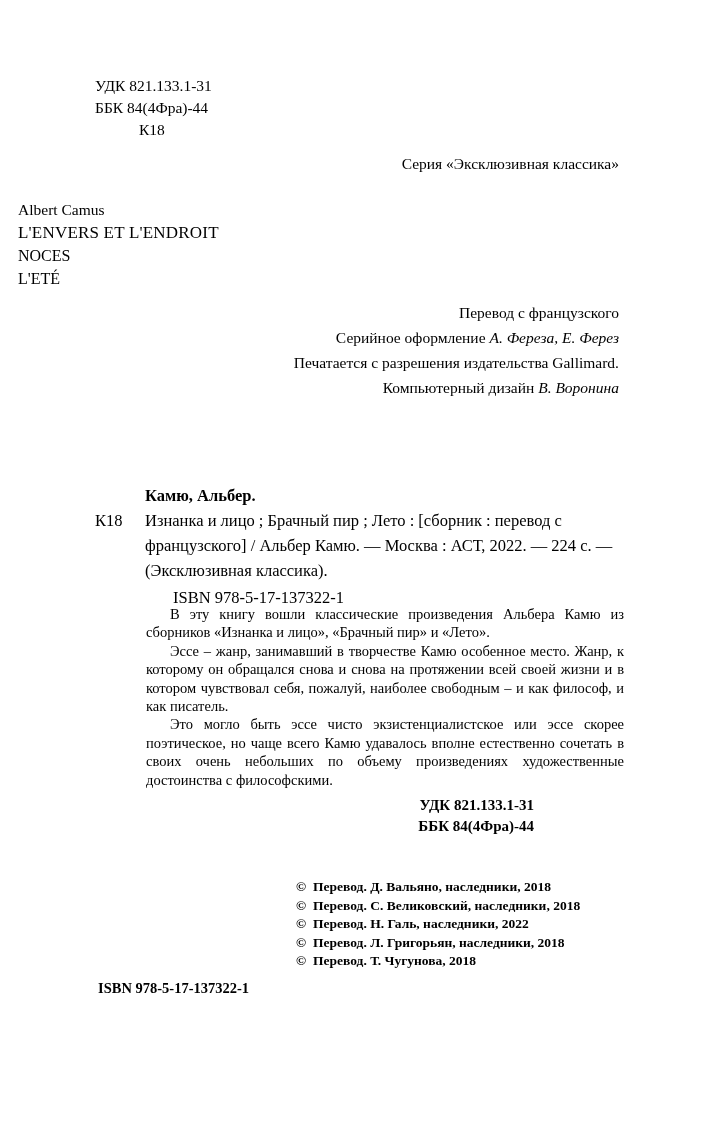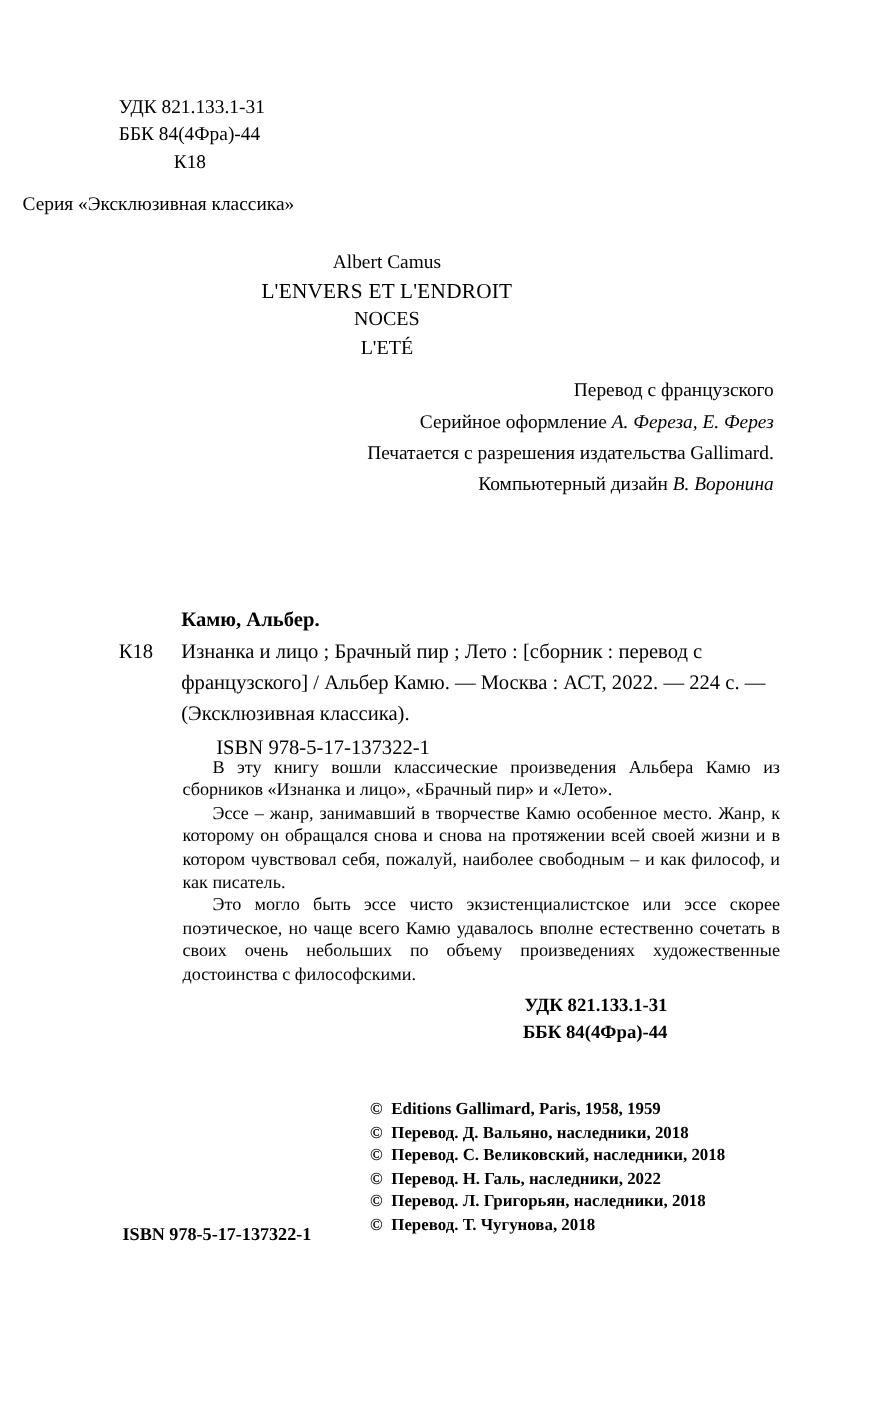--- a/index.html
+++ b/index.html
@@ -31,31 +31,32 @@
     line-height: 22px;
   }
   .udk-block div { white-space: pre; }
   .udk-k18 { padding-left: 44px; }
 
   
   .series-line {
     position: absolute;
     left: 0; right: 0;
     top: 155px;
-    text-align: left;
+    text-align: right;
     font-size: 15.5px;
     padding-left: 18px;
   }
 
   
   .title-block {
     position: absolute;
     left: 0; right: 0;
     top: 198px;
-    text-align: center;
+    text-align: left;
+    padding-left: 18px;
     line-height: 23px;
   }
   .title-author { font-size: 15.5px; }
   .title-main   { font-size: 17px; letter-spacing: 0.2px; }
   .title-sub    { font-size: 16px; }
 
   
   .credits {
     position: absolute;
     left: 0; right: 0;
@@ -184,21 +185,20 @@
     <p>Эссе – жанр, занимавший в творчестве Камю особенное место. Жанр, к которому он обращался снова и снова на протяжении всей своей жизни и в котором чувствовал себя, пожалуй, наиболее свободным – и как философ, и как писатель.</p>
     <p>Это могло быть эссе чисто экзистенциалистское или эссе скорее поэтическое, но чаще всего Камю удавалось вполне естественно сочетать в своих очень небольших по объему произведениях художественные достоинства с философскими.</p>
   </div>
 
   <div class="udk-repeat">
     <div>УДК  821.133.1-31</div>
     <div>ББК  84(4Фра)-44</div>
   </div>
 
   <div class="copyright">
-    <div class="row"><span class="sym">©</span><span>Editions Gallimard, Paris, 1958, 1959</span></div>
     <div class="row"><span class="sym">©</span><span>Перевод. Д. Вальяно, наследники, 2018</span></div>
     <div class="row"><span class="sym">©</span><span>Перевод. С. Великовский, наследники, 2018</span></div>
     <div class="row"><span class="sym">©</span><span>Перевод. Н. Галь, наследники, 2022</span></div>
     <div class="row"><span class="sym">©</span><span>Перевод. Л. Григорьян, наследники, 2018</span></div>
     <div class="row"><span class="sym">©</span><span>Перевод. Т. Чугунова, 2018</span></div>
   </div>
 
   <div class="isbn-bottom">ISBN 978-5-17-137322-1</div>
 
 </div>

